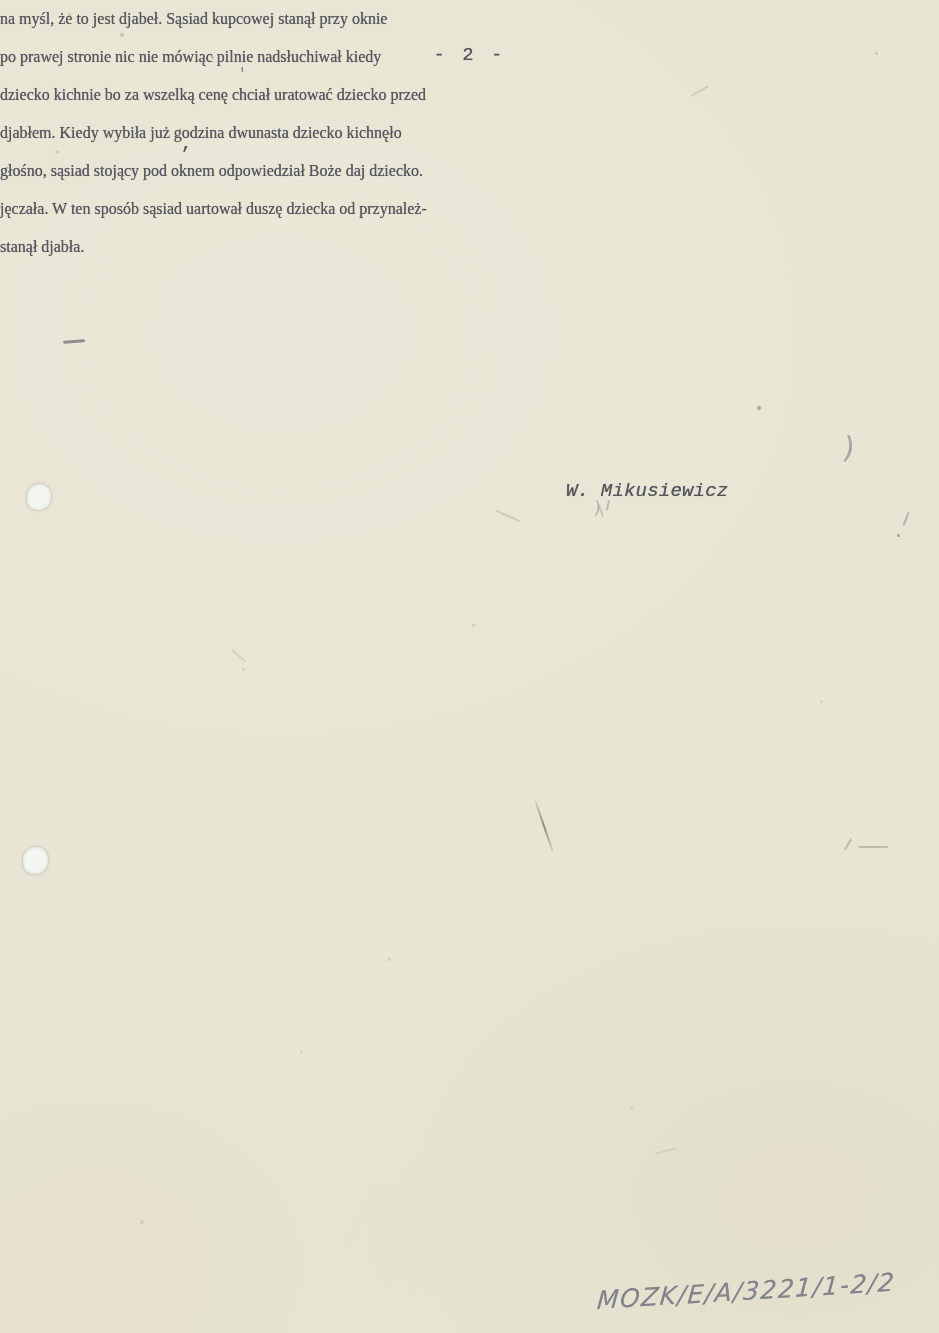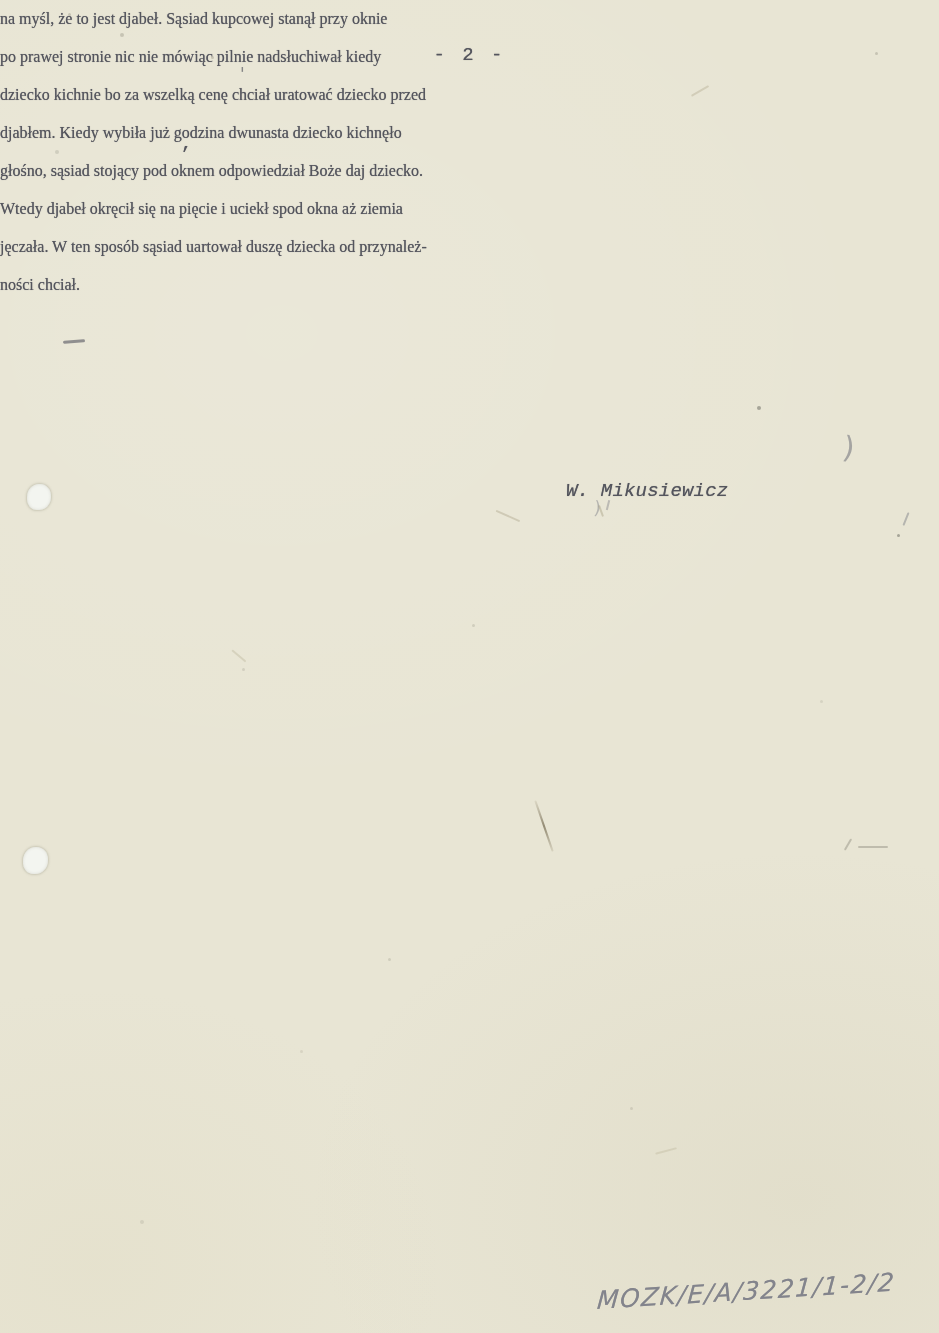--- a/index.html
+++ b/index.html
@@ -110,23 +110,22 @@
 <div class="paper">
 
   <div class="typed page-number">- 2 -</div>
 
   <div class="body-text">
       <div class="line">na myśl, że to jest djabeł. Sąsiad kupcowej stanął przy oknie</div>
       <div class="line">po prawej stronie nic nie mówiąc pilnie nadsłuchiwał kiedy</div>
       <div class="line">dziecko kichnie bo za wszelką cenę chciał uratować dziecko przed</div>
       <div class="line">djabłem. Kiedy wybiła już godzina dwunasta dziecko kichnęło</div>
       <div class="line">głośno, sąsiad stojący pod oknem odpowiedział Boże daj dziecko.</div>
-      <div class="line">Wtedy djabeł okręcił się na pięcie i uciekł spod okna aż ziemia</div>
       <div class="line">jęczała. W ten sposób sąsiad uartował duszę dziecka od przynależ-</div>
-      <div class="line">ności chciał.</div>
+      <div class="line">stanął djabła.</div>
     </div>
 
   <div class="typed signature">W. Mikusiewicz</div>
 
   <div class="catalog">MOZK/E/A/3221/1-2/2</div>
 
   <div class="artifact typed stray-comma">,</div>
   <div class="artifact stray-apostrophe mark">'</div>
   <div class="artifact hole hole1"></div>
   <div class="artifact hole hole2"></div>

